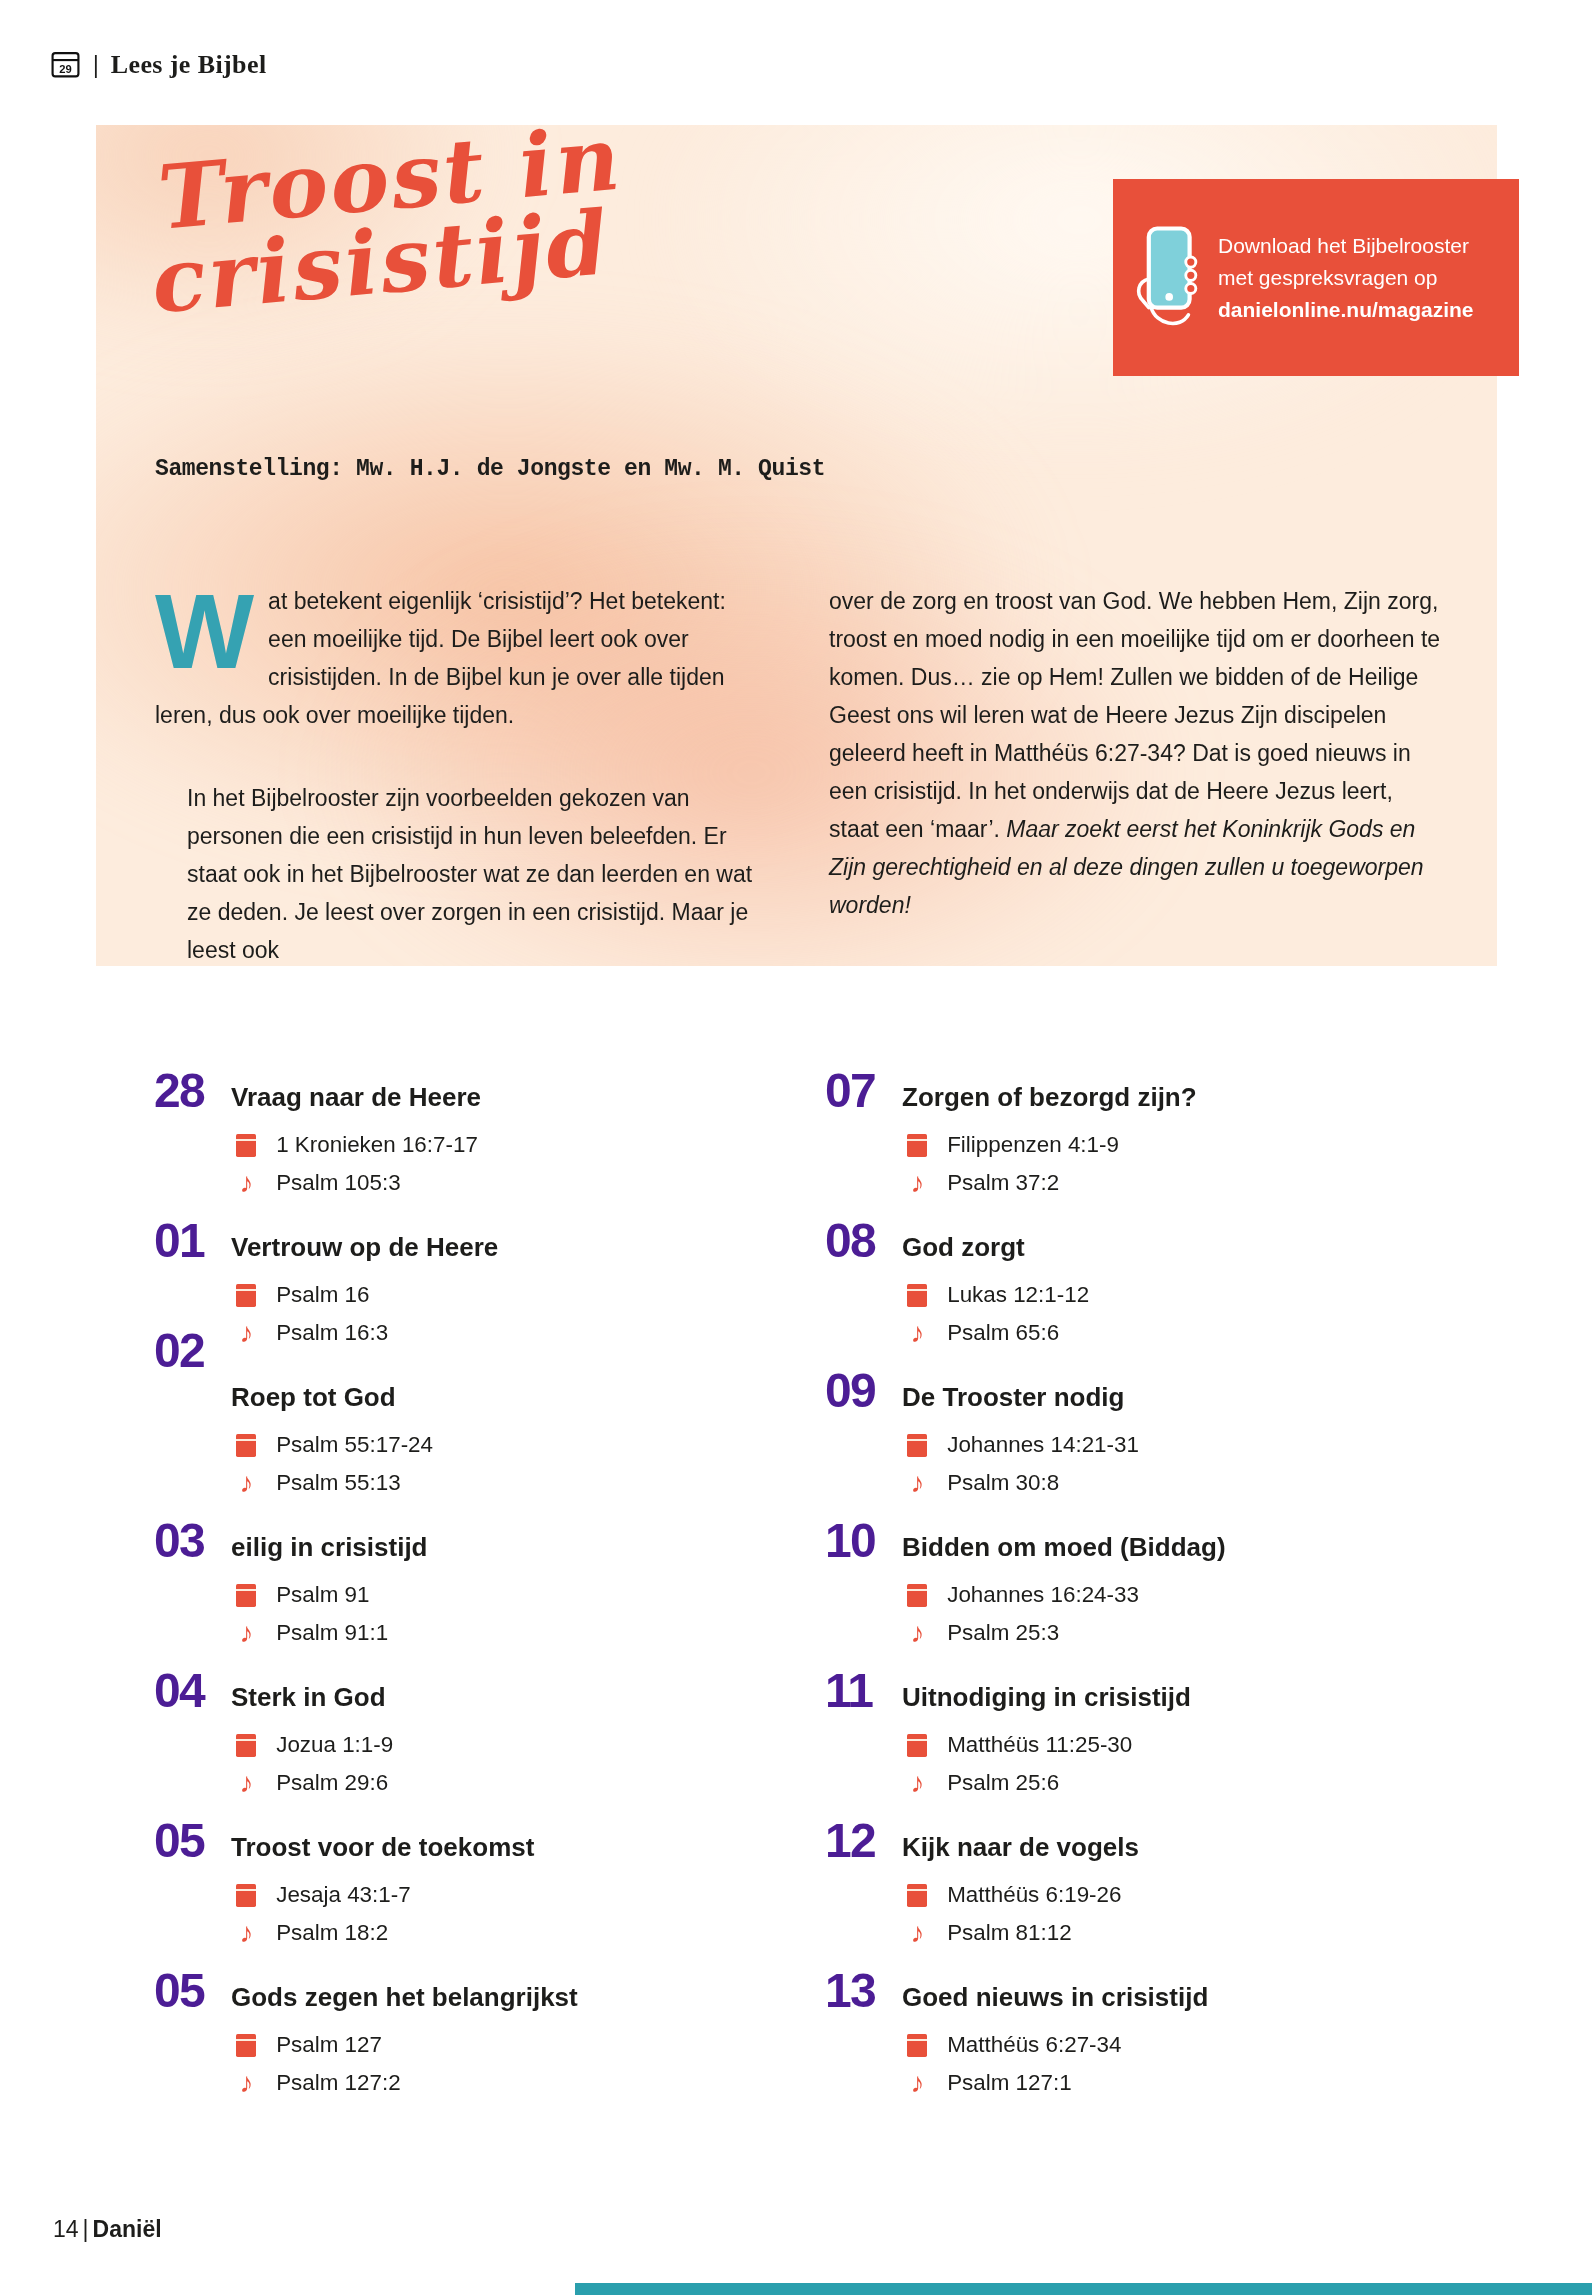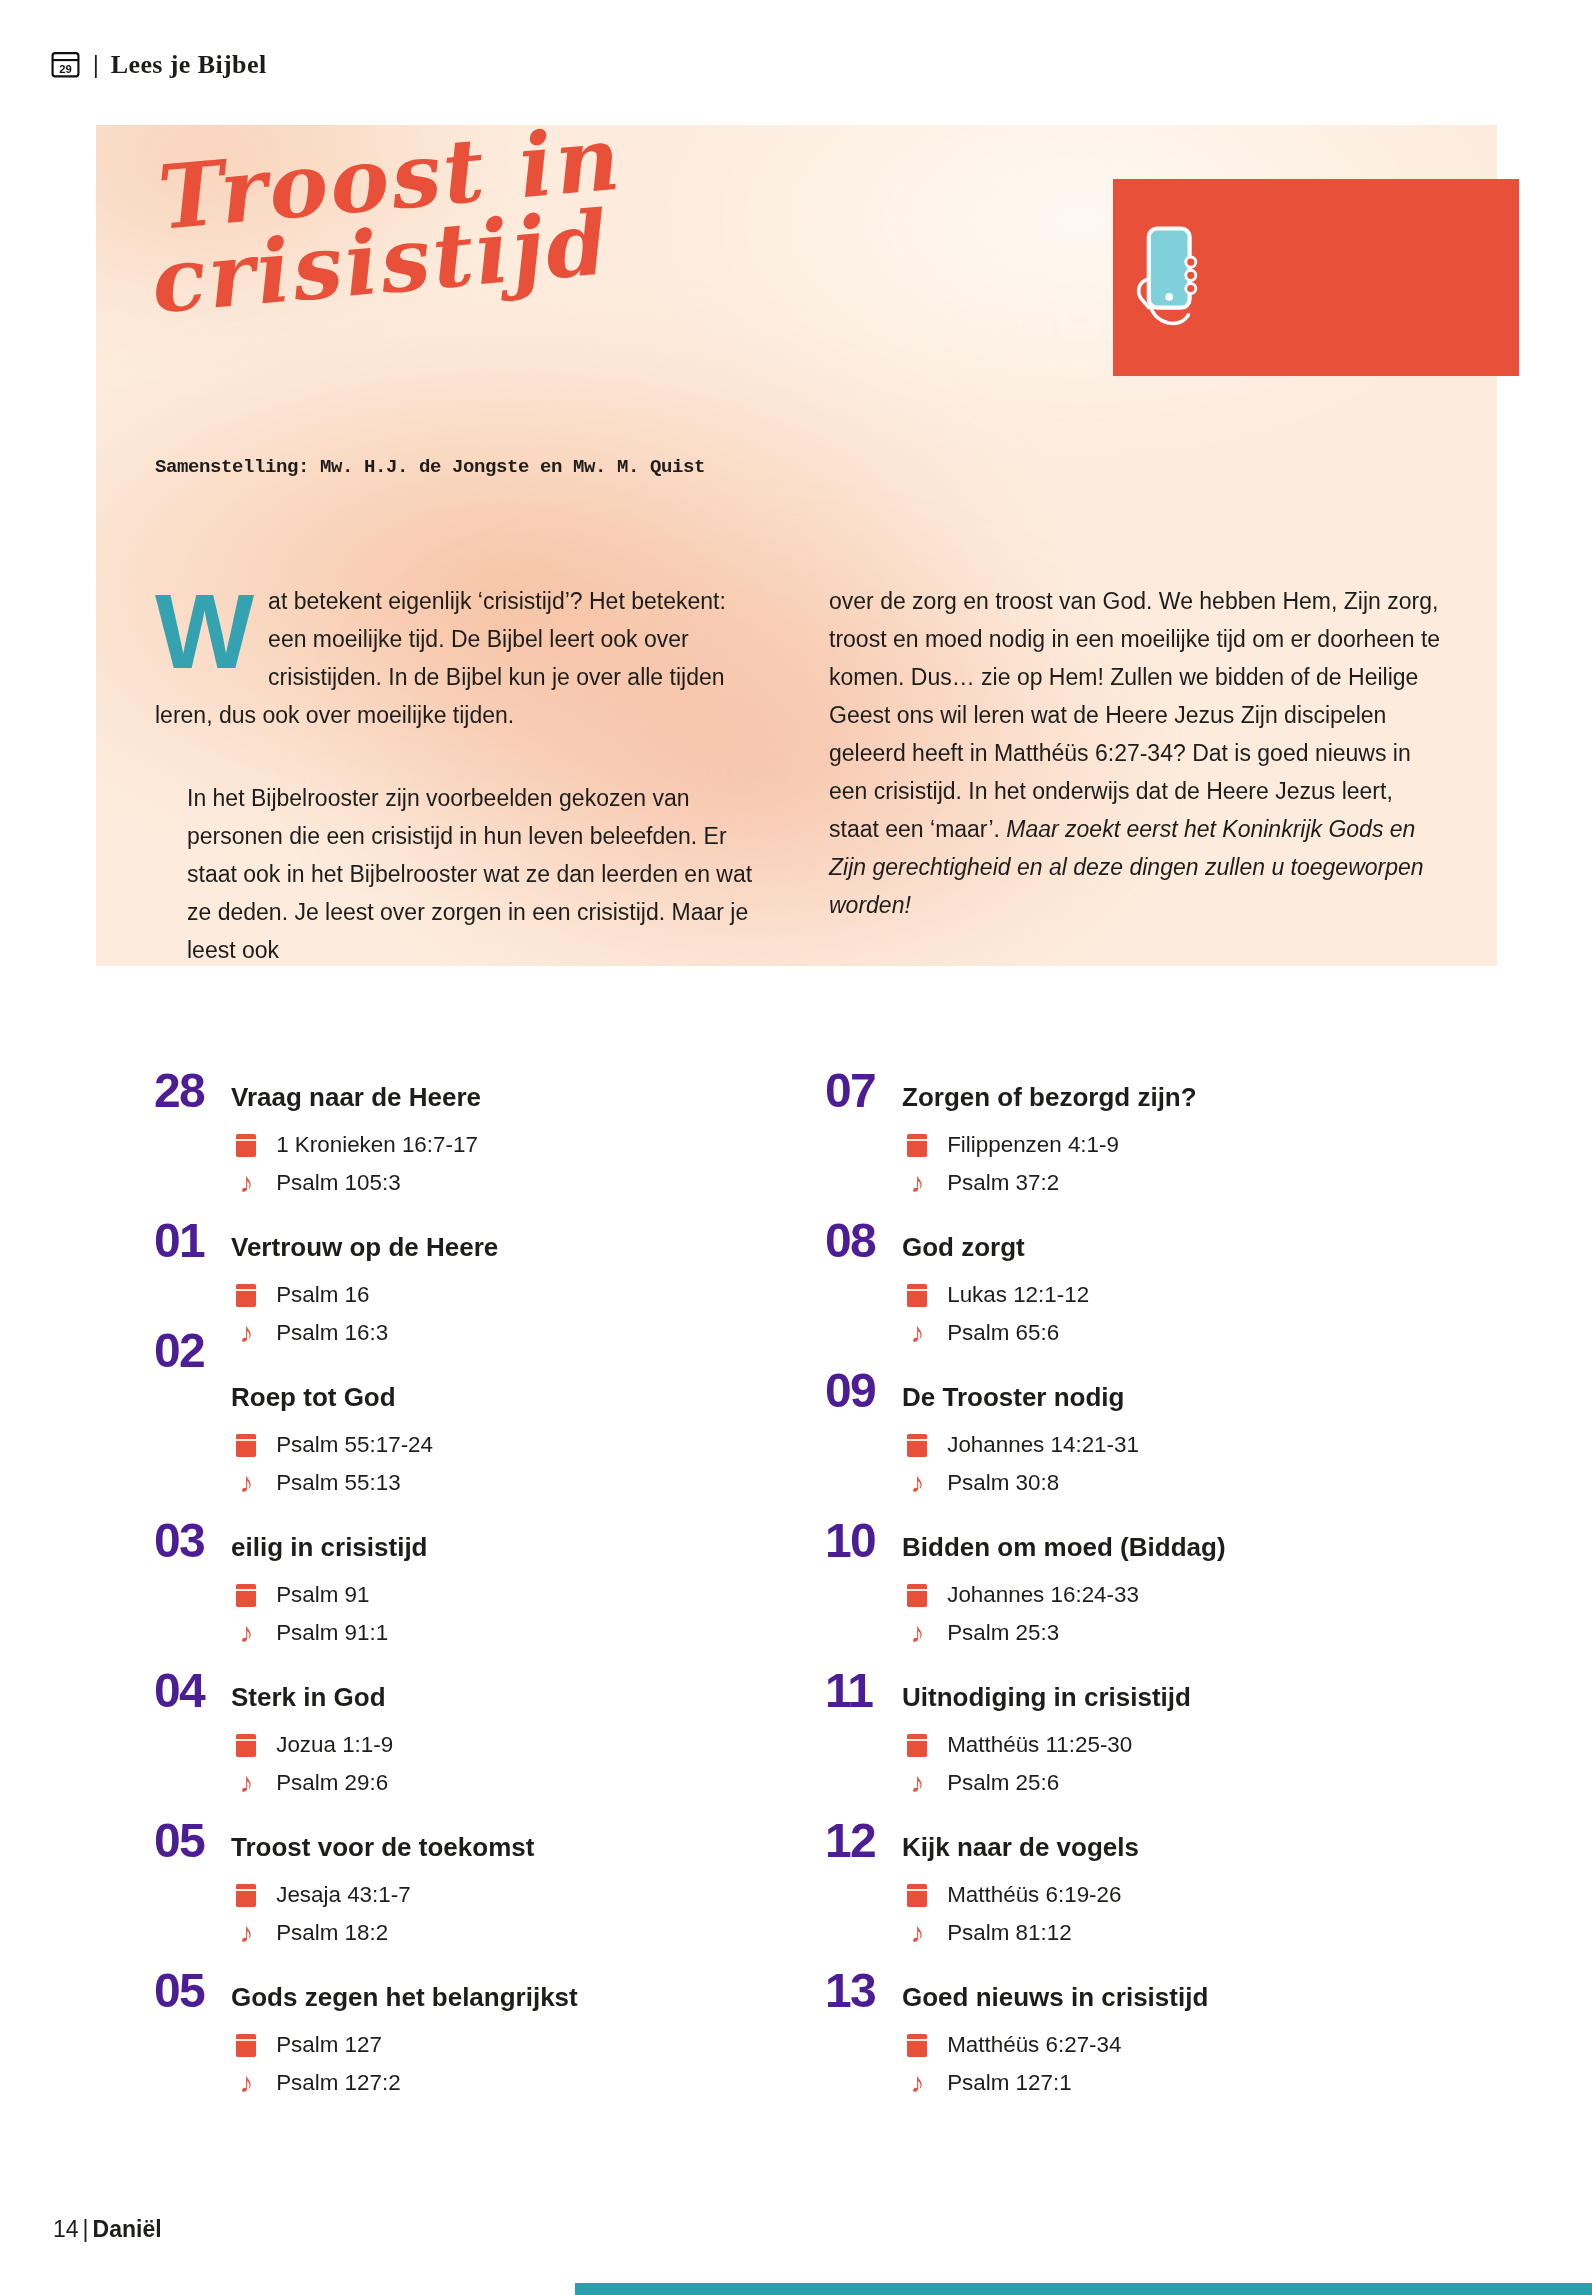--- a/index.html
+++ b/index.html
@@ -51,21 +51,21 @@
     position:absolute; left:1113px; top:179px; width:406px; height:197px;
     background:#e8503a; z-index:6;
     display:flex; align-items:center; gap:14px; padding:0 21px 0 19px;
   }
   .download-text { color:#ffffff; font-size:21px; line-height:32px; }
   .download-link { font-weight:bold; cursor:pointer; }
 
   
   .byline {
     position:absolute; left:59px; top:331px;
-    font-family:"Liberation Mono", monospace; font-size:19px; font-weight:bold;
+    font-family:"Liberation Mono", monospace; font-size:23px; font-weight:bold;
     letter-spacing:-0.4px;
   }
 
   
   .intro {
     position:absolute; left:59px; top:457px; width:1290px;
     display:flex; gap:59px;
     font-size:23px; line-height:38px;
   }
   .intro .col { width:615px; }
@@ -142,20 +142,25 @@
     <svg width="72" height="119" viewBox="0 0 60 96">
       <path d="M14 50 C5 52 3 62 9 68 L14 74" stroke="#ffffff" stroke-width="3" fill="none" stroke-linecap="round"></path>
       <rect x="14" y="8" width="34" height="66" rx="7" fill="#7fd0da" stroke="#ffffff" stroke-width="3.5"></rect>
       <circle cx="31" cy="65" r="3.2" fill="#ffffff"></circle>
       <circle cx="49" cy="36" r="4.2" fill="#e8503a" stroke="#ffffff" stroke-width="2.4"></circle>
       <circle cx="49" cy="47" r="4.2" fill="#e8503a" stroke="#ffffff" stroke-width="2.4"></circle>
       <circle cx="49" cy="58" r="4.2" fill="#e8503a" stroke="#ffffff" stroke-width="2.4"></circle>
       <path d="M16 74 C20 88 40 92 47 80" stroke="#ffffff" stroke-width="3" fill="none" stroke-linecap="round"></path>
     </svg>
   </span>
+  <div class="download-text">
+    <div>Download het Bijbelrooster</div>
+    <div>met gespreksvragen op</div>
+    <div class="download-link">danielonline.nu/magazine</div>
+  </div>
 </aside>
 
 <section class="schedule">
 
   <div class="sched-col left">
 
     <div class="entry">
       <div class="num">28</div>
       <div class="entry-body">
         <h3 class="entry-title">Vraag naar de Heere</h3>

